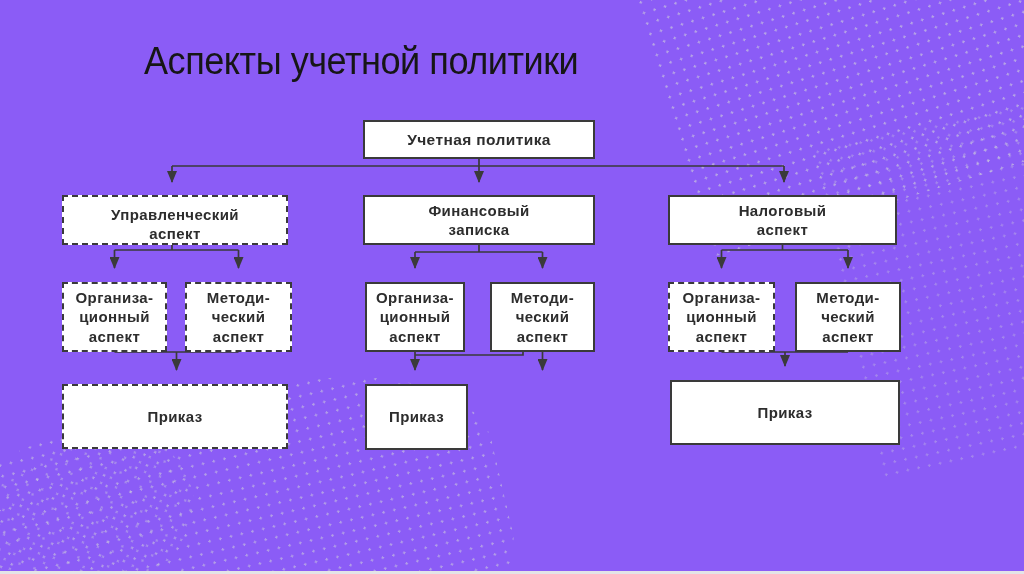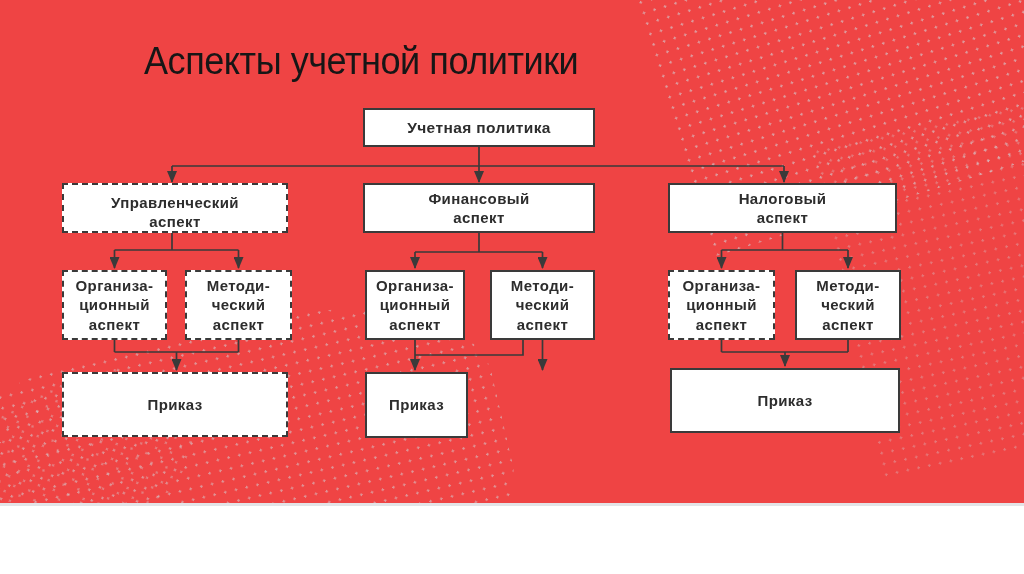--- a/index.html
+++ b/index.html
@@ -5,21 +5,21 @@
   :root{
     --ink:#3a3a3a;
     --text:#2d2d2d;
     --title:#161616;
     --halftone:#d2d4d9;
     --edge:#e3e4e7;
   }
   *{margin:0;padding:0;box-sizing:border-box;}
   html,body{width:1024px;height:574px;overflow:hidden;background:#fff;
     font-family:"Liberation Sans",sans-serif;}
-  .slide{position:relative;width:1024px;height:506px;background:#ef4444;overflow:hidden;}
+  .slide{position:relative;width:1024px;height:574px;background:#8b5cf6;overflow:hidden;}
 
   
   .dots{position:absolute;
     background-image:radial-gradient(circle,var(--halftone) 1.2px,transparent 1.4px);
     background-size:11px 11px;pointer-events:none;}
   .dots-tr{top:-70px;right:-70px;width:430px;height:270px;transform:rotate(-17deg);opacity:.6;}
   .dots-tr2{top:120px;right:-50px;width:230px;height:340px;transform:rotate(-12deg);opacity:.35;}
   .dots-bl{bottom:-130px;left:-90px;width:600px;height:300px;transform:rotate(-13deg);opacity:.55;border-radius:35%;}
   .dots-bl2{bottom:-40px;left:-60px;width:260px;height:160px;transform:rotate(-28deg);opacity:.4;border-radius:45%;}
   .bottom-edge{position:absolute;left:0;right:0;bottom:0;height:3px;background:var(--edge);}
@@ -29,21 +29,21 @@
     white-space:nowrap;}
 
   
   .diagram{position:absolute;inset:0;filter:blur(.3px);}
   .connectors{position:absolute;left:0;top:0;}
   .connectors path{stroke:var(--ink);stroke-width:1.7;fill:none;}
   .connectors marker path{fill:var(--ink);stroke:none;}
 
   .node{position:absolute;display:flex;align-items:center;justify-content:center;
     text-align:center;border:2px solid var(--ink);background:#fff;
-    font-weight:bold;font-size:15px;line-height:1.27;letter-spacing:.4px;color:var(--text);}
+    font-weight:bold;font-size:15px;line-height:1.27;letter-spacing:.4px;color:var(--text);margin-top:12px;}
   .node.dashed{border-style:dashed;}
   .node .label{white-space:pre-line;}
   .node-root{font-size:15.5px;}
 </style>
 </head>
 <body>
 
 <div class="slide">
 
   <div class="dots dots-tr"></div>
@@ -94,21 +94,21 @@
     <div class="node node-root" style="left:363px;top:108px;width:232px;height:39px;">
       <span class="label">Учетная политика</span>
     </div>
 
     <div class="node dashed" style="left:62px;top:183px;width:226px;height:50px;align-items:flex-end;">
       <span class="label">Управленческий
 аспект</span>
     </div>
     <div class="node" style="left:363px;top:183px;width:232px;height:50px;">
       <span class="label">Финансовый
-аспект</span>
+записка</span>
     </div>
     <div class="node" style="left:668px;top:183px;width:229px;height:50px;">
       <span class="label">Налоговый
 аспект</span>
     </div>
 
     <div class="node dashed" style="left:62px;top:270px;width:105px;height:70px;">
       <span class="label">Организа-
 ционный
 аспект</span>

